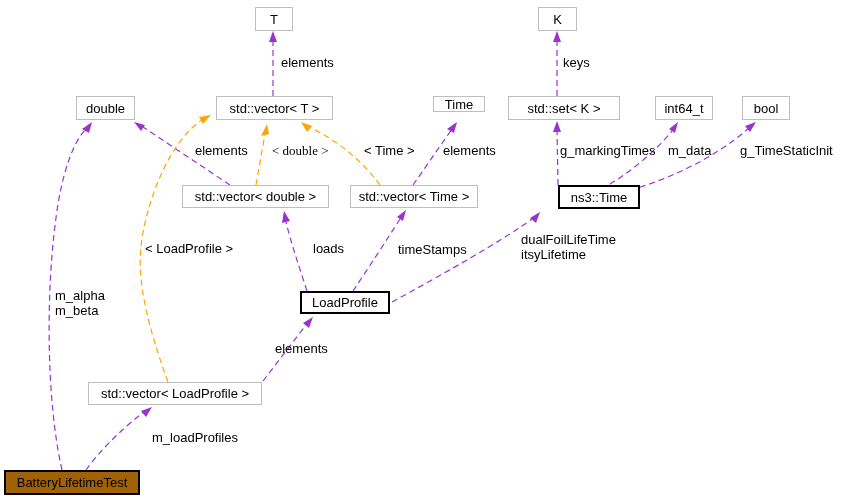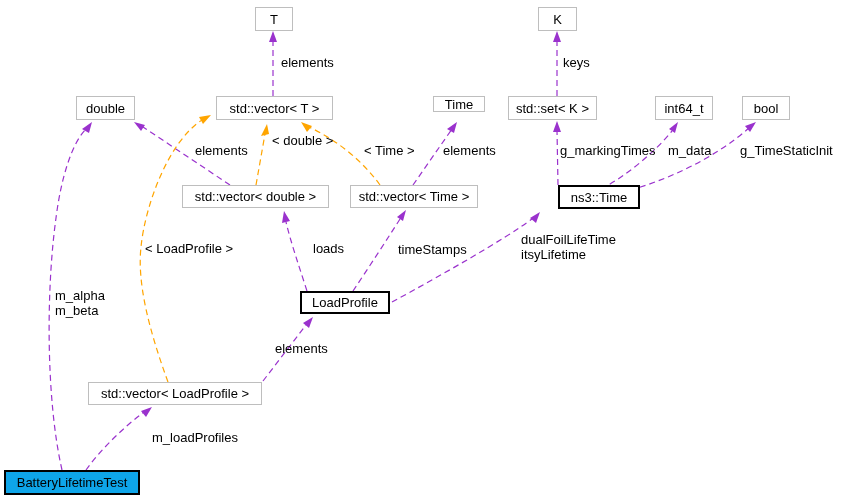--- a/index.html
+++ b/index.html
@@ -19,21 +19,21 @@
   .head-template{fill:#ffa500;stroke:none;}
   .node{
     position:absolute;
     display:flex;align-items:center;justify-content:center;
     background:#ffffff;
     border:1px solid #bebebe;
     box-sizing:border-box;
     white-space:nowrap;
   }
   .node.strong{border:2px solid #000000;}
-  .node.current{border:2px solid #000000;background:#0ea5e9;}
+  .node.current{border:2px solid #000000;background:#a16207;}
   .elabel{
     position:absolute;
     white-space:pre-line;
     line-height:15px;
   }
   .elabel.center{text-align:left;}
 </style>
 </head>
 <body>
 
@@ -89,39 +89,39 @@
     <path class="edge-template" d="M168,382 C149,330 137,283 141,247 C145,206 168,142 202,120"></path>
     <polygon class="head-template" points="211,115 199,117 203,124"></polygon>
   </svg>
 
   <div class="node" style="left:255px;top:7px;width:38px;height:24px;">T</div>
   <div class="node" style="left:538px;top:7px;width:39px;height:24px;">K</div>
 
   <div class="node" style="left:76px;top:96px;width:59px;height:24px;">double</div>
   <div class="node" style="left:216px;top:96px;width:117px;height:24px;">std::vector&lt; T &gt;</div>
   <div class="node" style="left:433px;top:96px;width:52px;height:16px;">Time</div>
-  <div class="node" style="left:508px;top:96px;width:89px;height:24px;">std::set&lt; K &gt;</div>
+  <div class="node" style="left:508px;top:96px;width:112px;height:24px;">std::set&lt; K &gt;</div>
   <div class="node" style="left:655px;top:96px;width:58px;height:24px;">int64_t</div>
   <div class="node" style="left:742px;top:96px;width:48px;height:24px;">bool</div>
 
   <div class="node" style="left:350px;top:185px;width:128px;height:23px;">std::vector&lt; Time &gt;</div>
   <div class="node" style="left:182px;top:185px;width:147px;height:23px;">std::vector&lt; double &gt;</div>
   <div class="node strong" style="left:518px;top:185px;width:82px;height:24px;margin-left:40px;">ns3::Time</div>
 
   <div class="node strong" style="left:300px;top:291px;width:90px;height:23px;text-align:right;">LoadProfile</div>
 
   <div class="node" style="left:88px;top:382px;width:174px;height:23px;">std::vector&lt; LoadProfile &gt;</div>
 
   <div class="node current" style="left:4px;top:470px;width:136px;height:25px;">BatteryLifetimeTest</div>
 
   <div class="elabel" style="left:281px;top:55px;">elements</div>
   <div class="elabel" style="left:563px;top:55px;">keys</div>
 
   <div class="elabel" style="left:195px;top:143px;">elements</div>
-  <div class="elabel" style="left:272px;top:133px;">&lt; double &gt;</div>
+  <div class="elabel" style="left:272px;top:143px;font-family:Liberation Serif, serif;">&lt; double &gt;</div>
   <div class="elabel" style="left:364px;top:143px;">&lt; Time &gt;</div>
   <div class="elabel" style="left:443px;top:143px;">elements</div>
   <div class="elabel" style="left:560px;top:143px;">g_markingTimes</div>
   <div class="elabel" style="left:668px;top:143px;">m_data</div>
   <div class="elabel" style="left:740px;top:143px;">g_TimeStaticInit</div>
 
   <div class="elabel" style="left:145px;top:241px;">&lt; LoadProfile &gt;</div>
   <div class="elabel" style="left:313px;top:241px;">loads</div>
   <div class="elabel" style="left:398px;top:242px;">timeStamps</div>
   <div class="elabel center" style="left:521px;top:232px;width:100px;">dualFoilLifeTime

